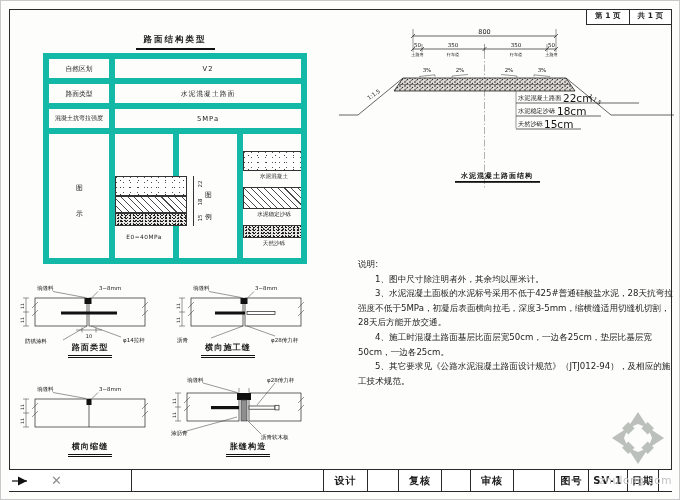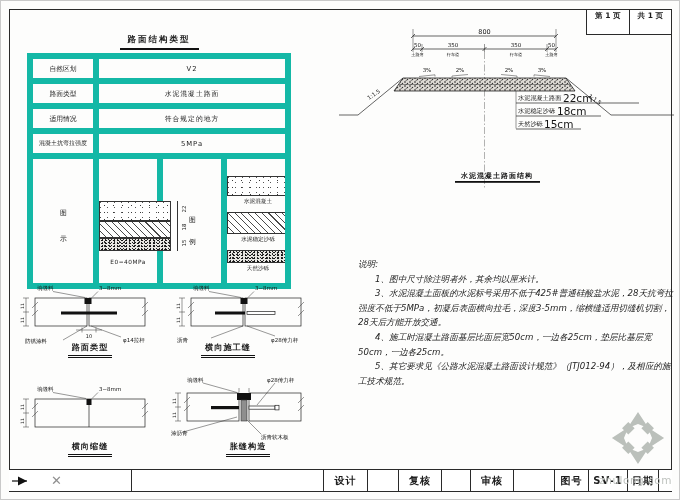--- a/index.html
+++ b/index.html
@@ -2,26 +2,26 @@
 <html><head>
 <meta charset="utf-8">
 <style>
   html,body{margin:0;padding:0;background:#e8e8e8;}
   .sheet{position:relative;width:680px;height:500px;background:#fdfdfc;overflow:hidden;
          font-family:"DejaVu Sans","Liberation Sans",sans-serif;color:#1c1c1c;
          border:1px solid #c9c9c9;box-sizing:border-box;}
   .frame{position:absolute;left:8px;top:8px;width:663px;height:483px;border:1.5px solid #2a2a2a;box-sizing:border-box;}
 
   
-  .pagebox{position:absolute;top:8px;right:7px;width:86px;height:26px;display:flex;border:1px solid #2a2a2a;box-sizing:border-box;background:#fff;}
+  .pagebox{position:absolute;top:8px;right:7px;width:86px;height:16px;display:flex;border:1px solid #2a2a2a;box-sizing:border-box;background:#fff;}
   .pagebox span{flex:1;font-size:7.5px;font-weight:bold;text-align:center;line-height:12px;}
   .pagebox .pb-l{border-right:1px solid #2a2a2a;}
 
   
-  .stbl{position:absolute;left:26px;top:26px;width:264px;}
+  .stbl{position:absolute;left:42px;top:26px;width:264px;}
   .stbl-title{text-align:center;margin-bottom:3px;}
   .stbl-title span{display:inline-block;font-size:8.5px;font-weight:bold;letter-spacing:2px;border-bottom:2px solid #111;padding:0 8px 2px;}
   table.st{border-collapse:collapse;width:264px;table-layout:fixed;}
   table.st td{border:6px solid #14b8a6;font-size:6.8px;text-align:center;vertical-align:middle;padding:0;}
   table.st td.lab{width:60px;height:19px;}
   table.st td.val{letter-spacing:1px;}
   td.vtext{writing-mode:vertical-lr;text-orientation:upright;letter-spacing:26px;padding-top:18px !important;font-size:7px;}
   td.vtext2{writing-mode:vertical-lr;text-orientation:upright;letter-spacing:22px;padding-top:24px !important;font-size:6.5px;width:15px;}
   td.diagcell{width:107px;height:124px;position:relative;}
   td.legcell{width:82px;}
@@ -48,21 +48,21 @@
 
   
   svg text{fill:#151515;font-family:"DejaVu Sans","Liberation Sans",sans-serif;}
   svg .ln{stroke:#222;stroke-width:0.7;fill:none;}
   svg .thin{stroke:#333;stroke-width:0.5;fill:none;}
   svg .cl{stroke:#666;stroke-width:0.5;stroke-dasharray:7 2 1.5 2;fill:none;}
 
   .xsec{position:absolute;left:338px;top:20px;}
 
   
-  .notes{position:absolute;left:357px;top:256px;width:315px;font-size:8.6px;line-height:14.6px;color:#1d1d1d;font-style:italic;}
+  .notes{position:absolute;left:357px;top:256px;width:315px;font-size:8.6px;line-height:14.6px;color:#1d1d1d;}
   .notes p{margin:0;text-indent:17px;}
   .notes .nh{text-indent:0;}
 
   
   .jt{position:absolute;}
   .jtitle{position:absolute;text-align:center;font-size:8.2px;font-weight:bold;letter-spacing:1px;}
   .dbl{display:inline-block;position:relative;border-bottom:1px solid #111;padding:0 4px 2px;}
   .dbl::after{content:"";position:absolute;left:0;right:0;bottom:-3px;border-bottom:1px solid #111;}
 
   
@@ -96,24 +96,20 @@
     <div class="stbl-title"><span>路面结构类型</span></div>
     <table class="st">
       <tbody>
           <tr>
         <td class="lab">自然区划</td>
         <td class="val" colspan="3">V2</td>
       </tr>
       <tr>
         <td class="lab">路面类型</td>
         <td class="val" colspan="3">水泥混凝土路面</td>
-      </tr>
-      <tr>
-        <td class="lab">适用情况</td>
-        <td class="val" colspan="3">符合规定的地方</td>
       </tr>
       <tr>
         <td class="lab" style="font-size:6px;">混凝土抗弯拉强度</td>
         <td class="val" colspan="3">5MPa</td>
       </tr>
       <tr>
         <td class="vtext">图示</td>
         <td class="diagcell">
           <div class="layerbox">
             <div class="ly pat-concrete" style="height:20px"></div>

